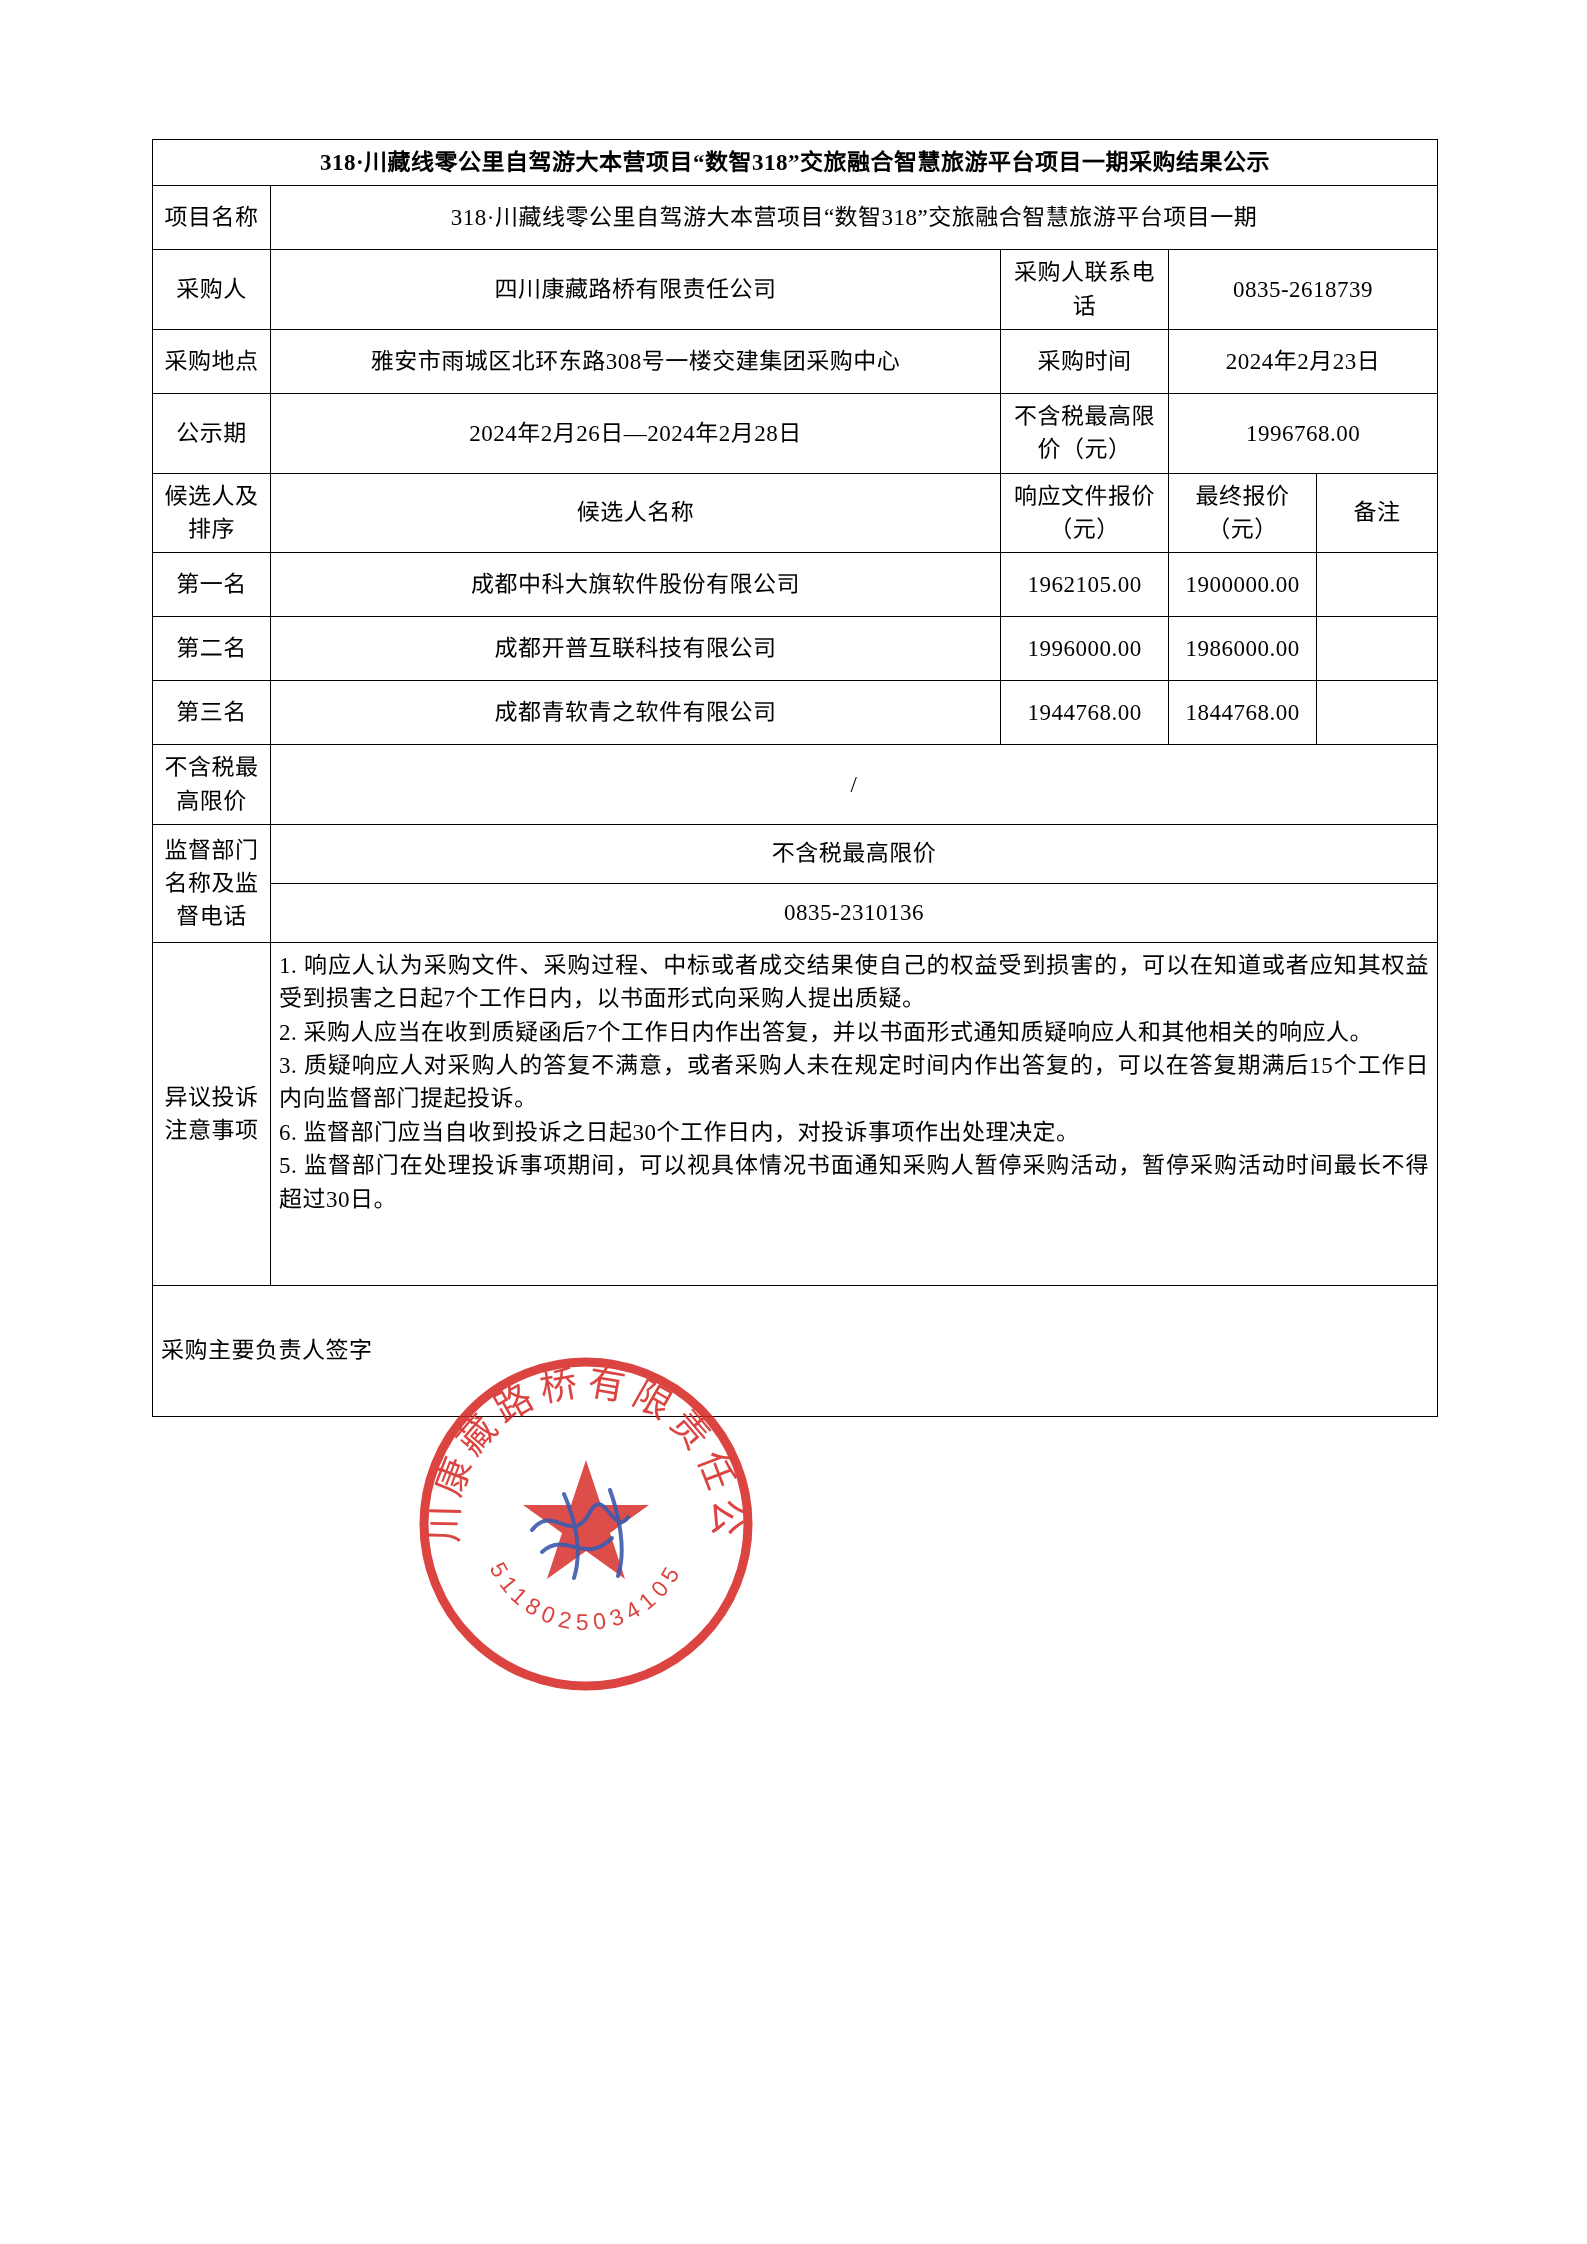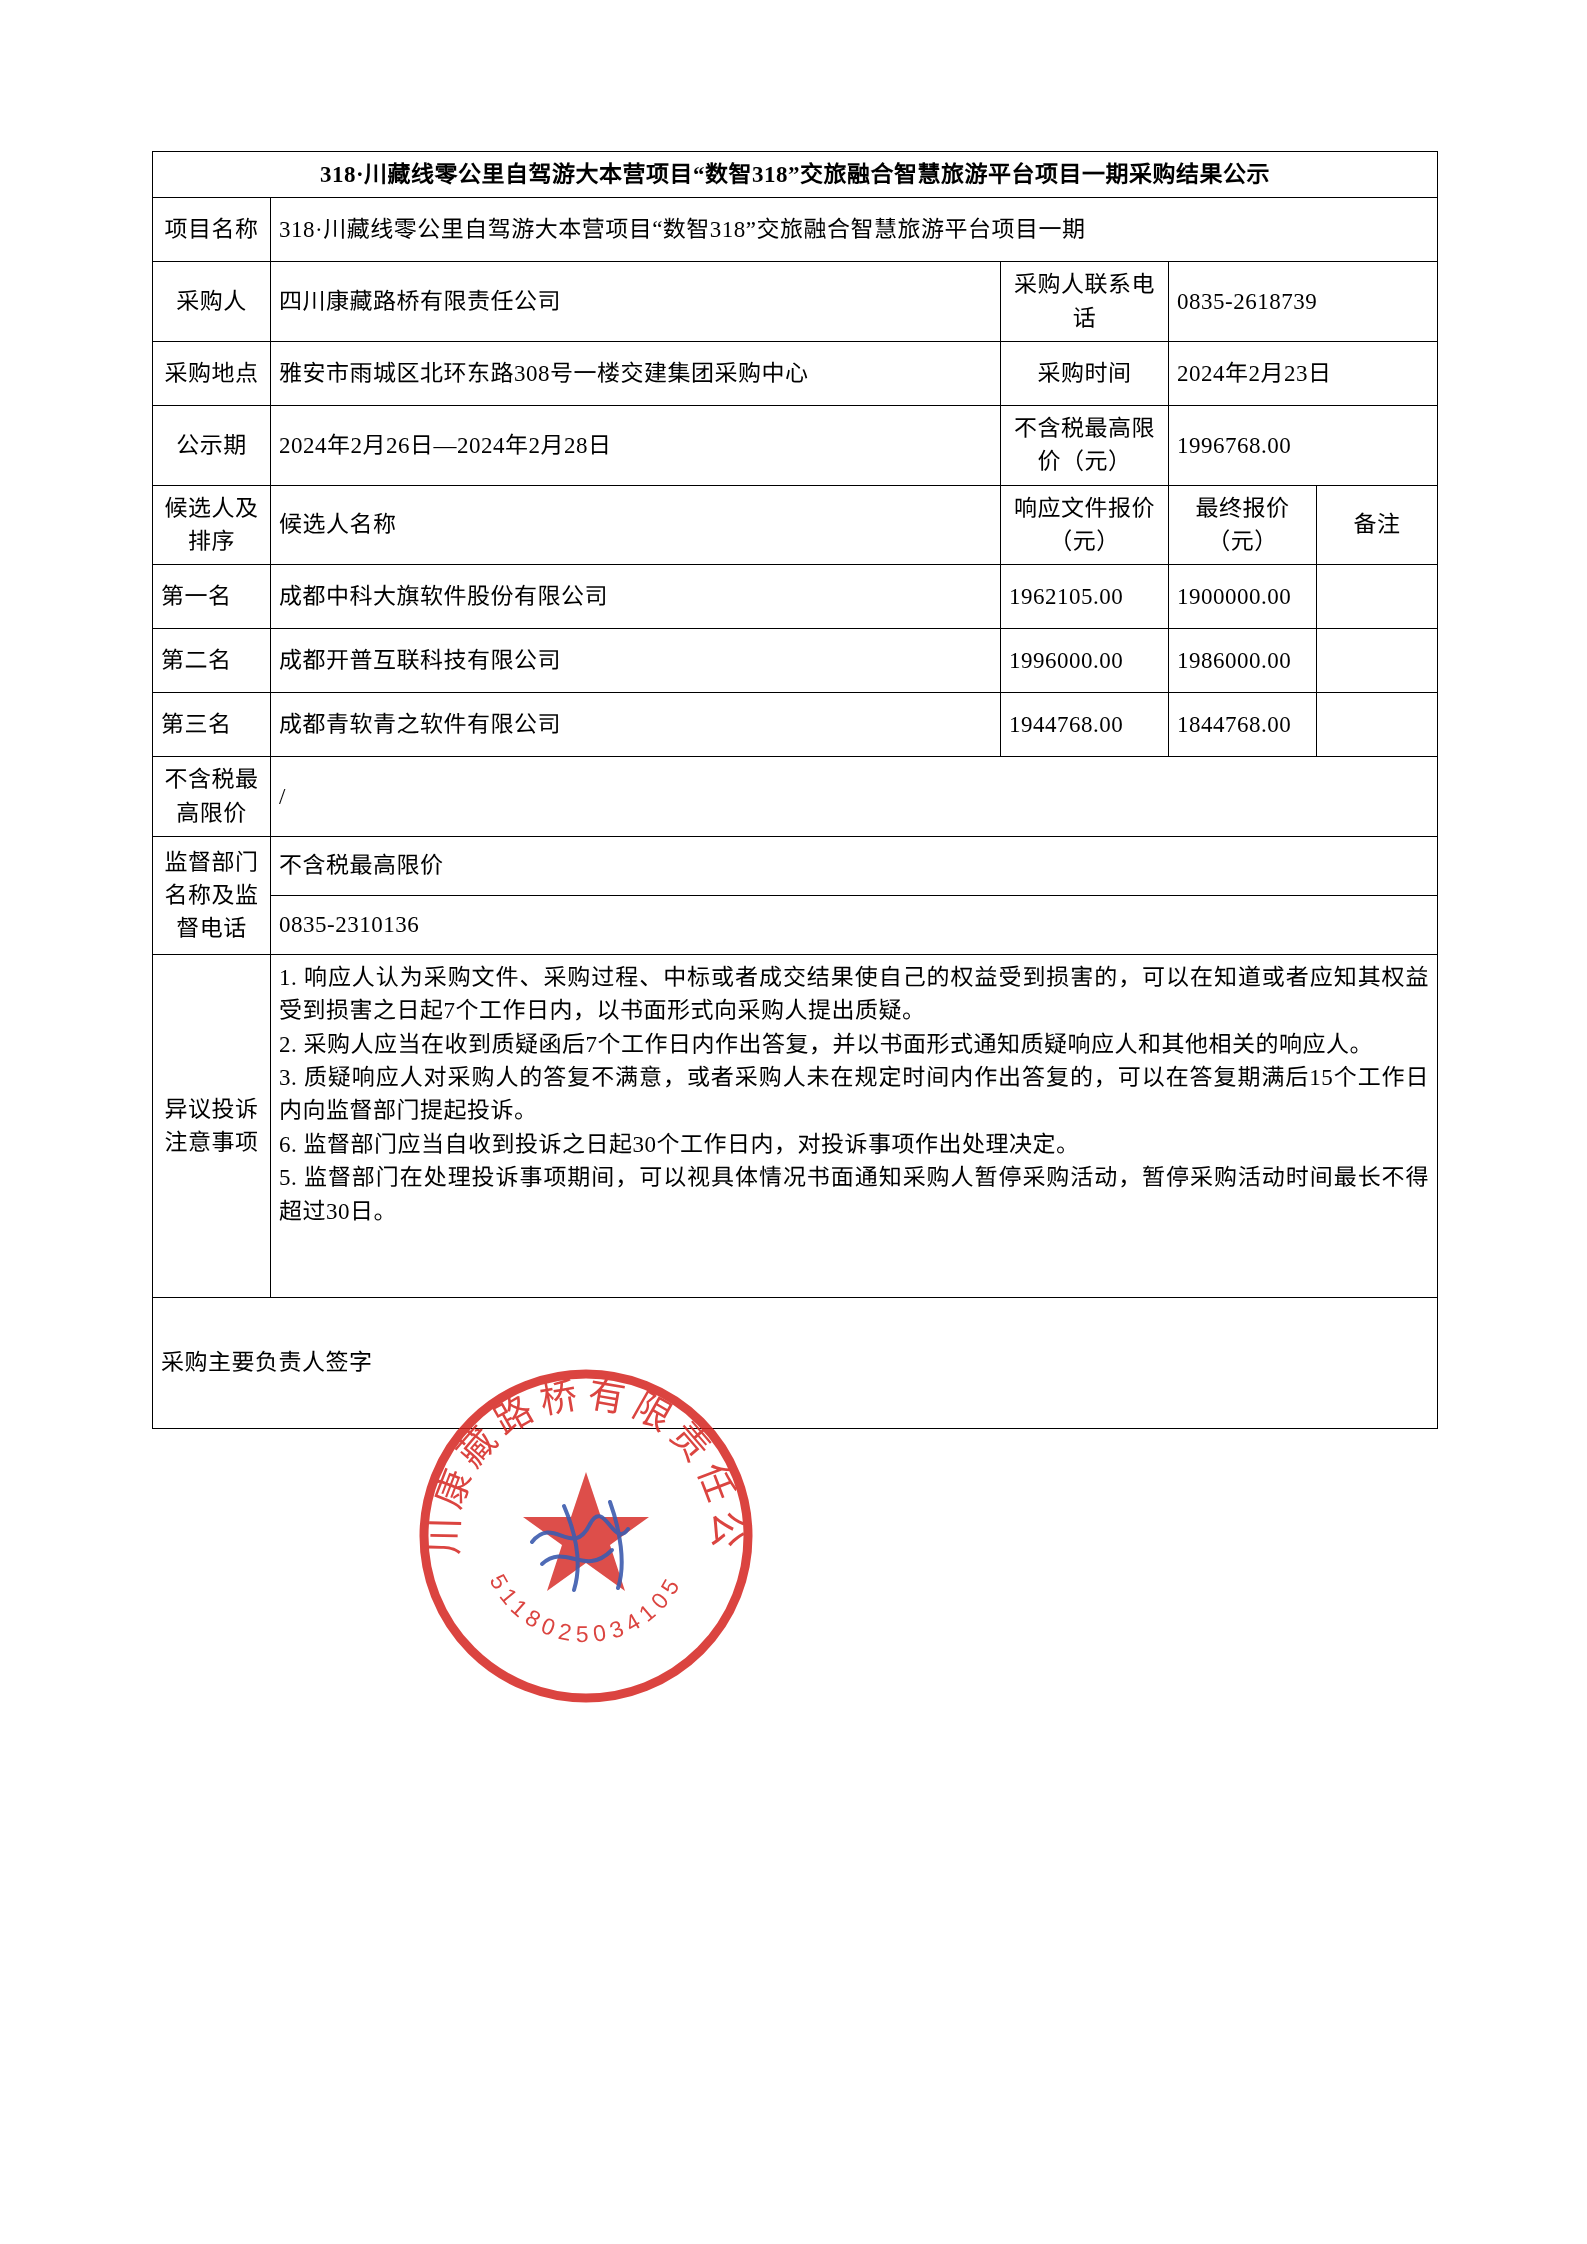--- a/index.html
+++ b/index.html
@@ -11,21 +11,21 @@
     width: 1587px;
     height: 2244px;
     font-family: "Liberation Serif", "DejaVu Serif", serif;
     color: #000000;
     position: relative;
     overflow: hidden;
   }
 
   .page {
     position: absolute;
-    left: 0; top: 16px;
+    left: 0; top: 4px;
     width: 1587px;
     height: 1592px;
   }
 
   .doc-table {
     position: absolute;
     left: 152px;
     top: 135px;
     width: 1285px;
     border-collapse: collapse;
@@ -46,21 +46,21 @@
     font-weight: bold;
     letter-spacing: 1px;
     padding: 14px 26px 16px 26px;
     line-height: 1.45;
   }
 
   .lbl {
     text-align: center;
     white-space: normal;
   }
-  .ctr { }
+  .ctr { text-align: center; }
 
   .rowtall { height: 64px; padding-left: 48px; }
   .rowtall2 { height: 78px; margin-left: 24px; }
 
   .notes {
     font-size: 23.5px;
     line-height: 1.62;
     text-align: justify;
     padding: 10px 14px 12px 16px;
   }

